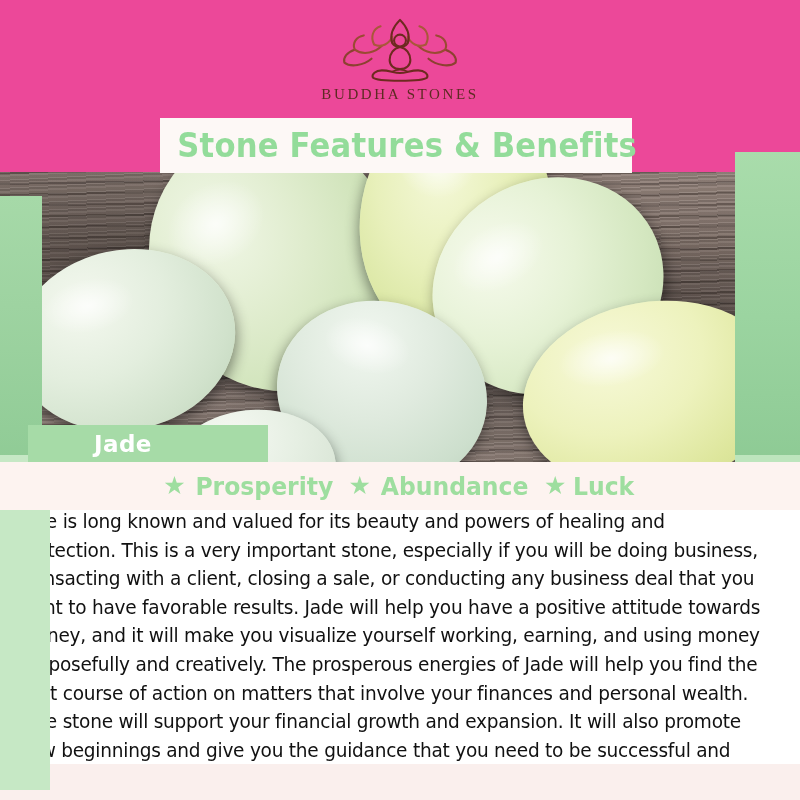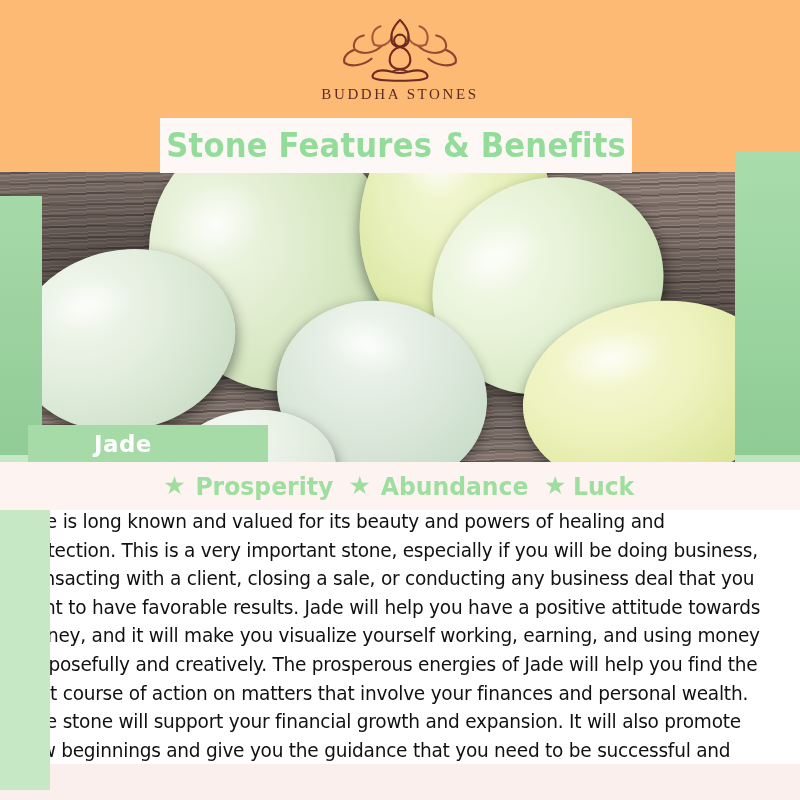--- a/index.html
+++ b/index.html
@@ -14,21 +14,21 @@
   body {
     font-family: "Liberation Sans", sans-serif;
     background: #faefed;
     position: relative;
   }
 
   .page {
     position: relative;
     width: 800px;
     height: 800px;
-    background: #fdba74;
+    background: #ec4899;
     overflow: hidden;
   }
 
   
   .deco-left-strip {
     position: absolute;
     left: 0;
     top: 196px;
     width: 42px;
     height: 275px;
@@ -99,21 +99,20 @@
   
   .title-band {
     position: absolute;
     left: 160px;
     top: 118px;
     width: 472px;
     height: 55px;
     background: #fdf8f6;
     display: flex;
     align-items: center;
-    justify-content: center;
     z-index: 6;
   }
   .title-text {
     font-family: "DejaVu Sans", sans-serif;
     font-weight: bold;
     font-size: 33px;
     color: #93dc9a;
     letter-spacing: 0.2px;
     white-space: nowrap;
     transform: scaleX(0.93);

